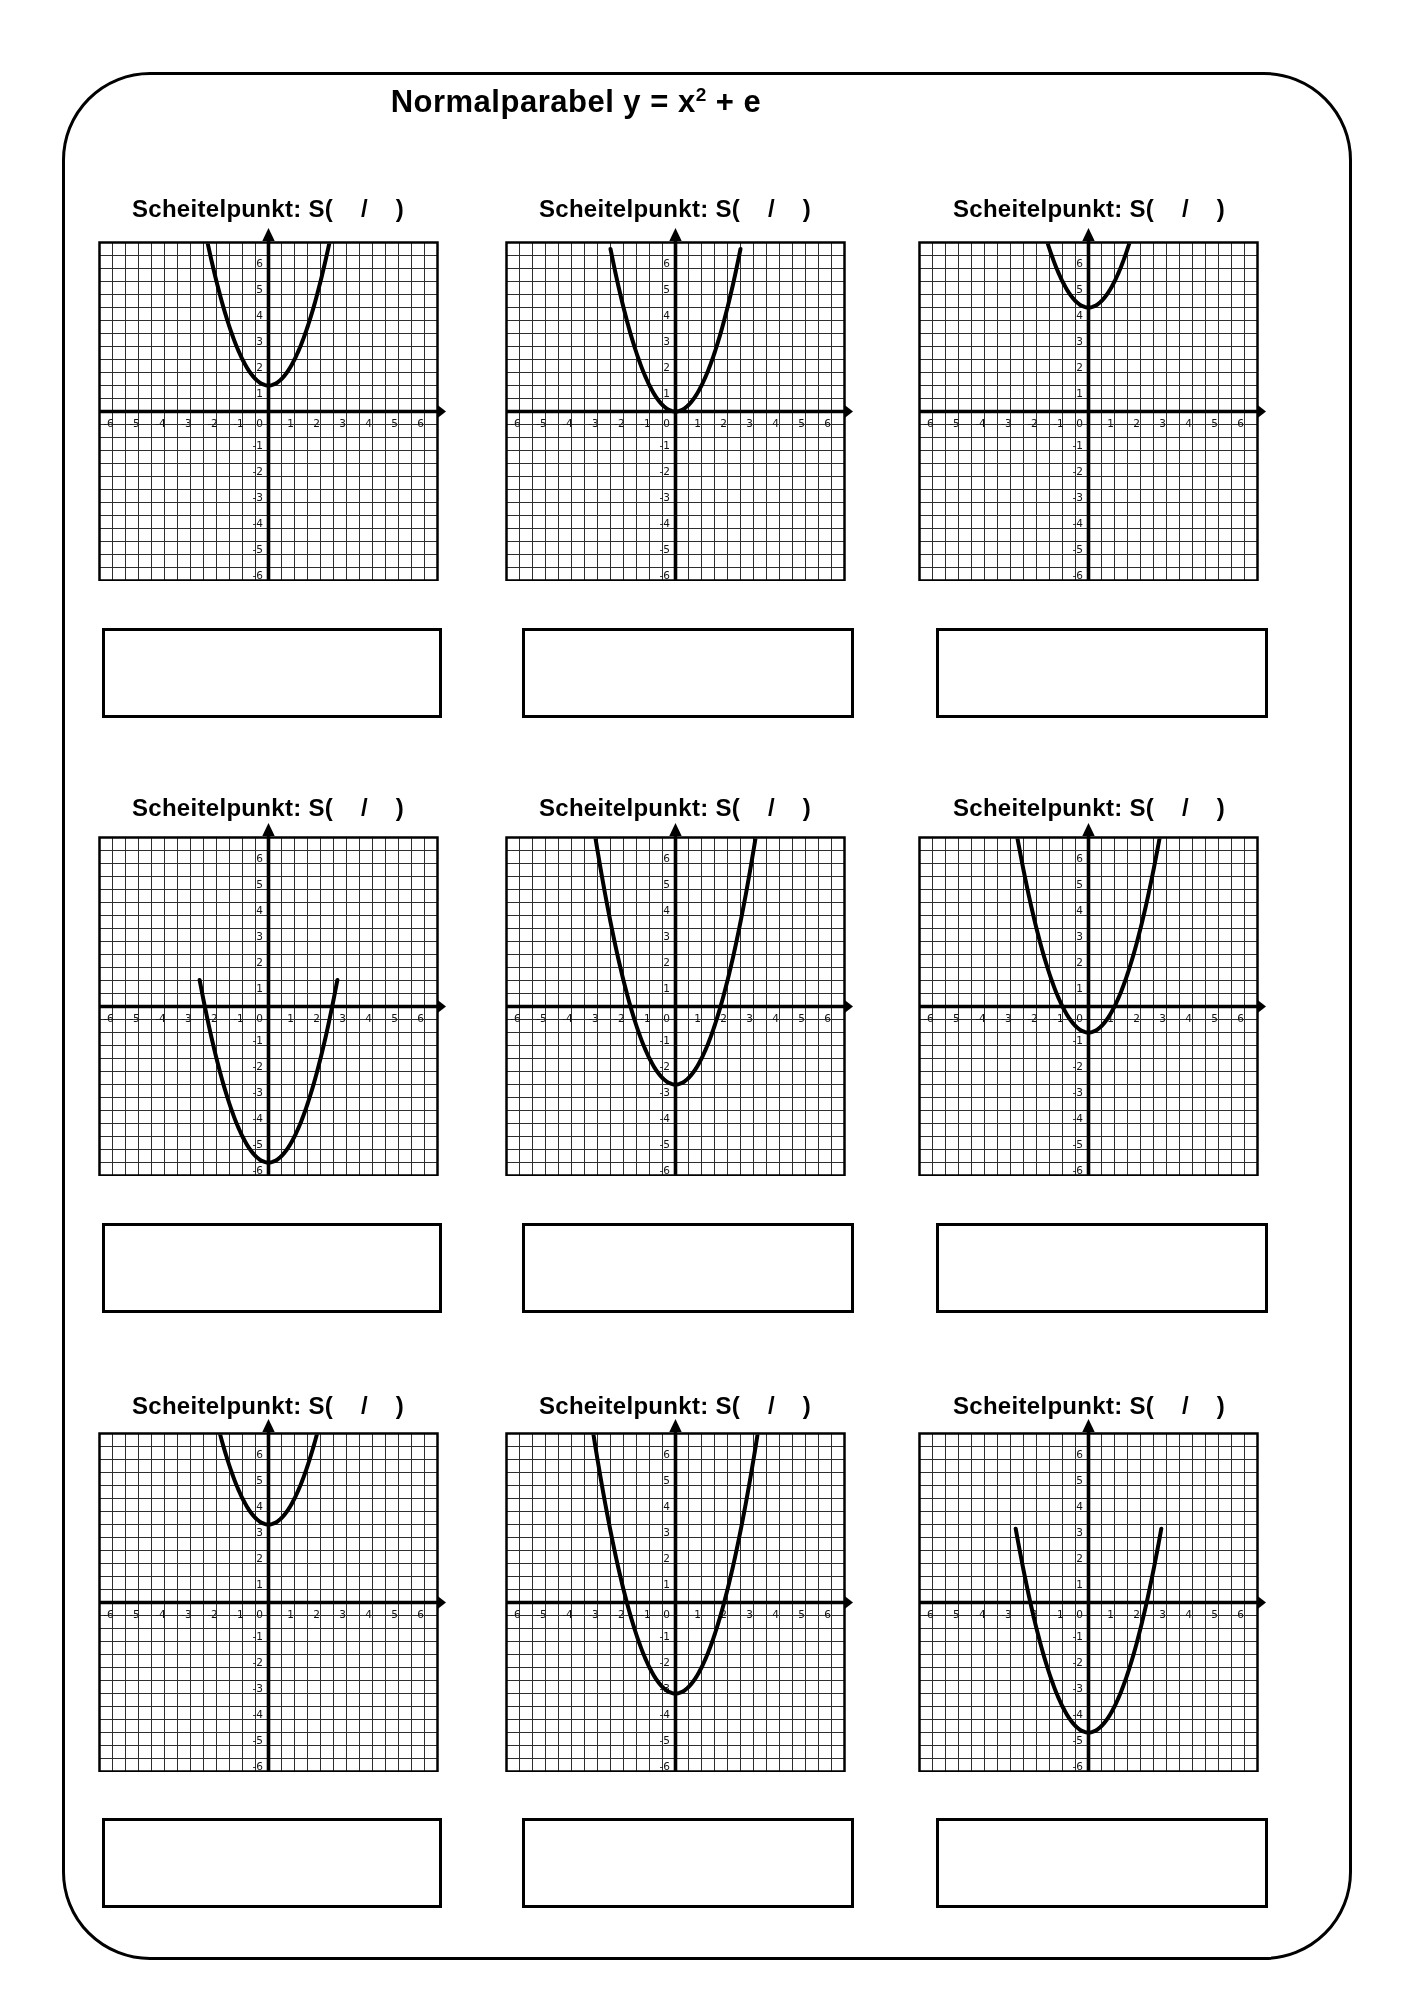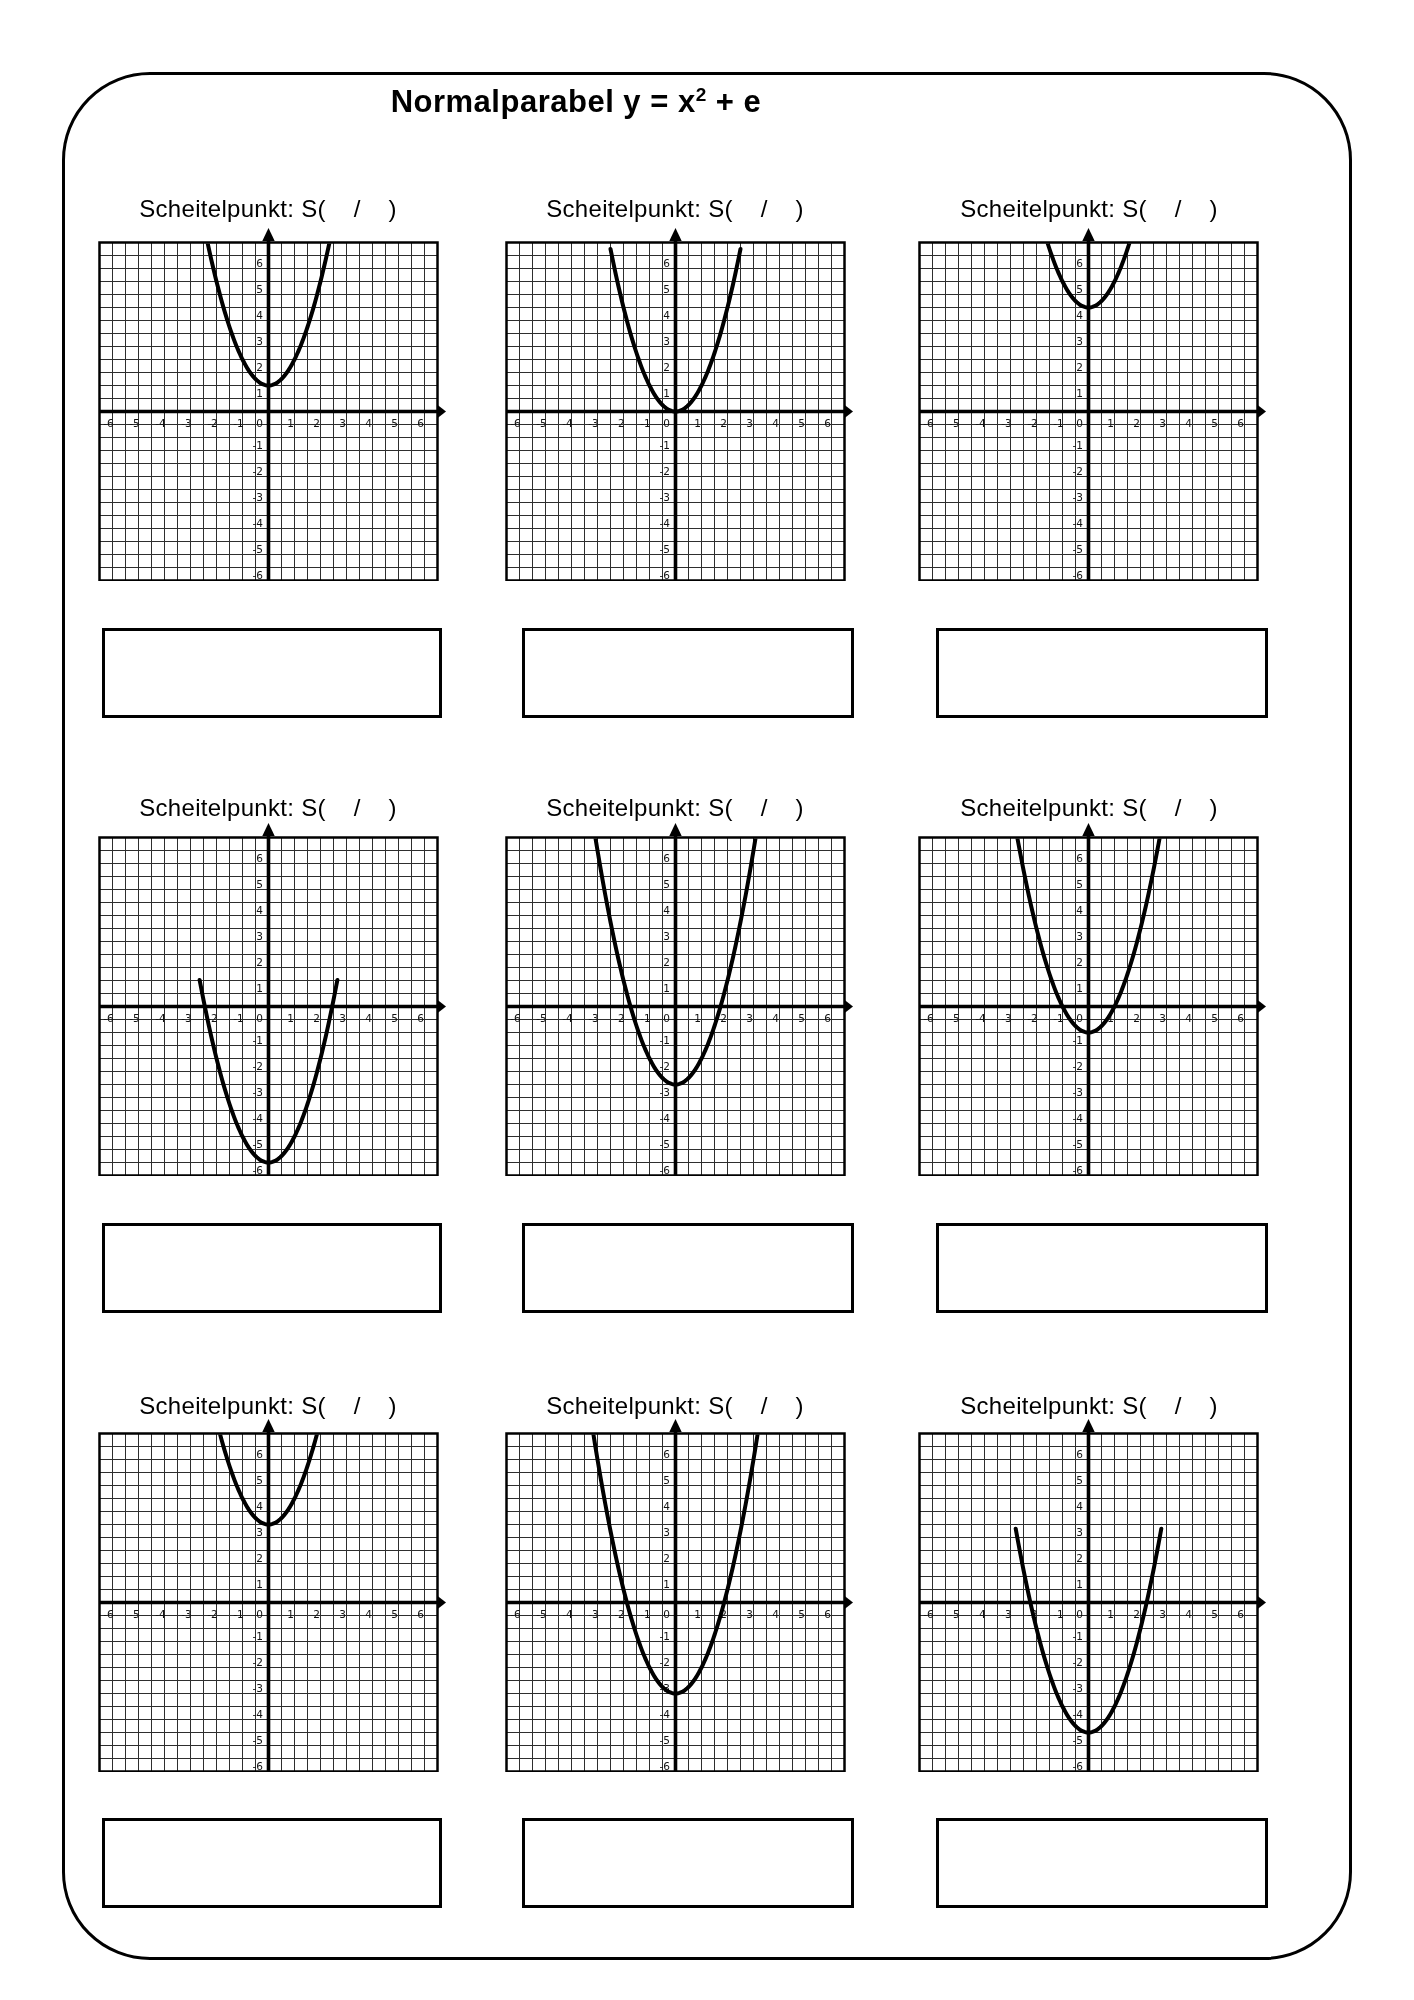--- a/index.html
+++ b/index.html
@@ -4,21 +4,21 @@
 <style>
   html,body{margin:0;padding:0;background:#ffffff;}
   body{width:1414px;height:2000px;position:relative;overflow:hidden;
        font-family:"Liberation Sans",sans-serif;color:#000;}
   .frame{position:absolute;left:62px;top:72px;width:1284px;height:1882px;
          border:3px solid #000;border-radius:88px;background:#fff;}
   .title{position:absolute;left:0;top:84px;width:1152px;margin:0;text-align:center;
          font-size:31px;font-weight:700;letter-spacing:0.5px;}
   .title sup{font-size:19px;}
   .prompt{position:absolute;transform:translateX(-50%);white-space:pre;
-          font-size:24px;font-weight:400;letter-spacing:0.3px;}
+          font-size:24px;font-weight:700;letter-spacing:0.3px;}
   .plot-svg{position:absolute;}
   .answer-box{position:absolute;height:84px;border:3px solid #000;background:#fff;}
   svg text{font-family:"DejaVu Sans",sans-serif;font-size:10.5px;fill:#111;}
 </style>
 </head>
 <body>
 
 <div class="frame"></div>
 
 <h1 class="title"><span>Normalparabel y = x</span><sup>2</sup><span> + e</span></h1>

